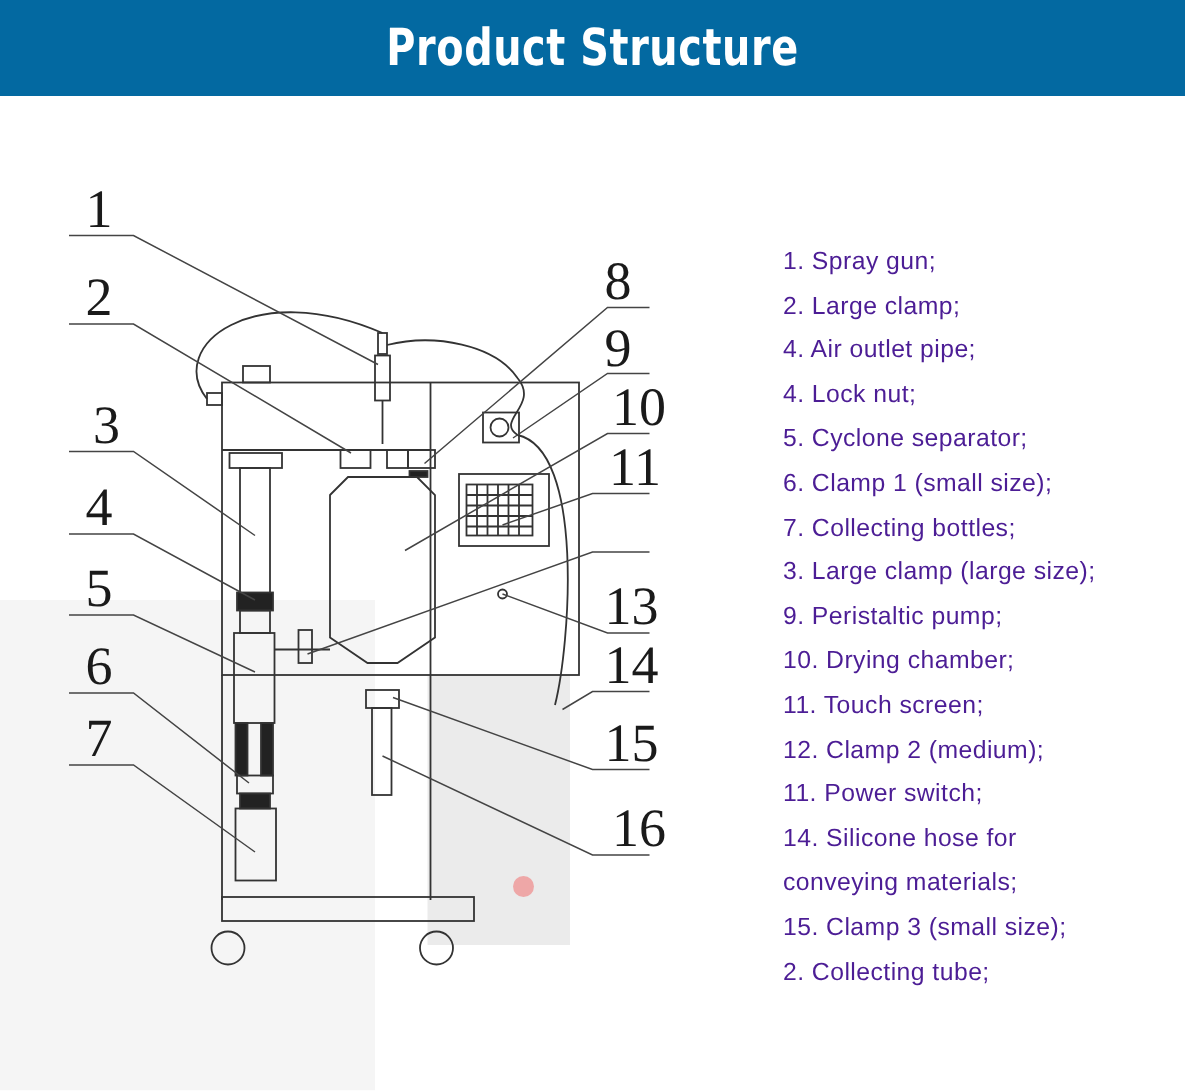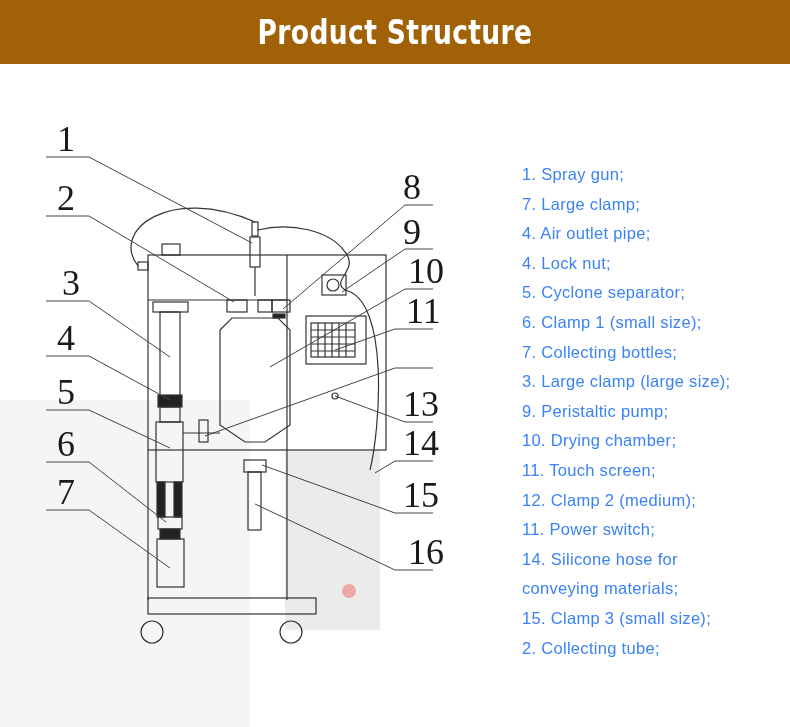--- a/index.html
+++ b/index.html
@@ -1,26 +1,26 @@
 <!DOCTYPE html>
 <html><head>
 <meta charset="utf-8">
 <style>
   html, body { margin:0; padding:0; }
   body { width:790px; height:727px; position:relative; background:#ffffff; overflow:hidden;
          font-family:"Liberation Sans", sans-serif; }
-  .header { position:absolute; left:0; top:0; width:790px; height:64px; background:#a16207; }
+  .header { position:absolute; left:0; top:0; width:790px; height:64px; background:#0369a1; }
   .header-title { position:absolute; left:0; width:790px; top:8px; text-align:center; color:#ffffff;
          font-family:"DejaVu Sans", sans-serif; font-weight:bold; font-size:34px; letter-spacing:0.5px;
          transform:scaleX(0.78); transform-origin:center; line-height:48px; }
   .ghost { position:absolute; background:#eeeeee; }
   svg.drawing { position:absolute; left:0; top:64px; }
   .callout-num { font-family:"Liberation Serif", serif; font-size:36px; fill:#1a1a1a; }
   .parts-list { position:absolute; left:522px; top:160px; width:260px; margin:0; padding:0; list-style:none; }
-  .parts-list li { color:#3b82f6; font-size:16.5px; line-height:29.6px; letter-spacing:0.3px; white-space:nowrap; }
+  .parts-list li { color:#4c1d95; font-size:16.5px; line-height:29.6px; letter-spacing:0.3px; white-space:nowrap; }
 </style>
 </head>
 <body>
 
 <div class="header">
   <div class="header-title">Product Structure</div>
 </div>
 
 <div class="ghost" style="left:0;top:400px;width:250px;height:327px;opacity:0.6;"></div>
 <div class="ghost" style="left:285px;top:450px;width:95px;height:180px;background:#e2e2e2;opacity:0.7;"></div>
@@ -133,21 +133,21 @@
     <text class="callout-num" x="406" y="323">11</text>
     <text class="callout-num" x="403" y="416">13</text>
     <text class="callout-num" x="403" y="455">14</text>
     <text class="callout-num" x="403" y="507">15</text>
     <text class="callout-num" x="408" y="564">16</text>
   </g>
 </svg>
 
 <ul class="parts-list">
   <li>1. Spray gun;</li>
-  <li>7. Large clamp;</li>
+  <li>2. Large clamp;</li>
   <li>4. Air outlet pipe;</li>
   <li>4. Lock nut;</li>
   <li>5. Cyclone separator;</li>
   <li>6. Clamp 1 (small size);</li>
   <li>7. Collecting bottles;</li>
   <li>3. Large clamp (large size);</li>
   <li>9. Peristaltic pump;</li>
   <li>10. Drying chamber;</li>
   <li>11. Touch screen;</li>
   <li>12. Clamp 2 (medium);</li>

